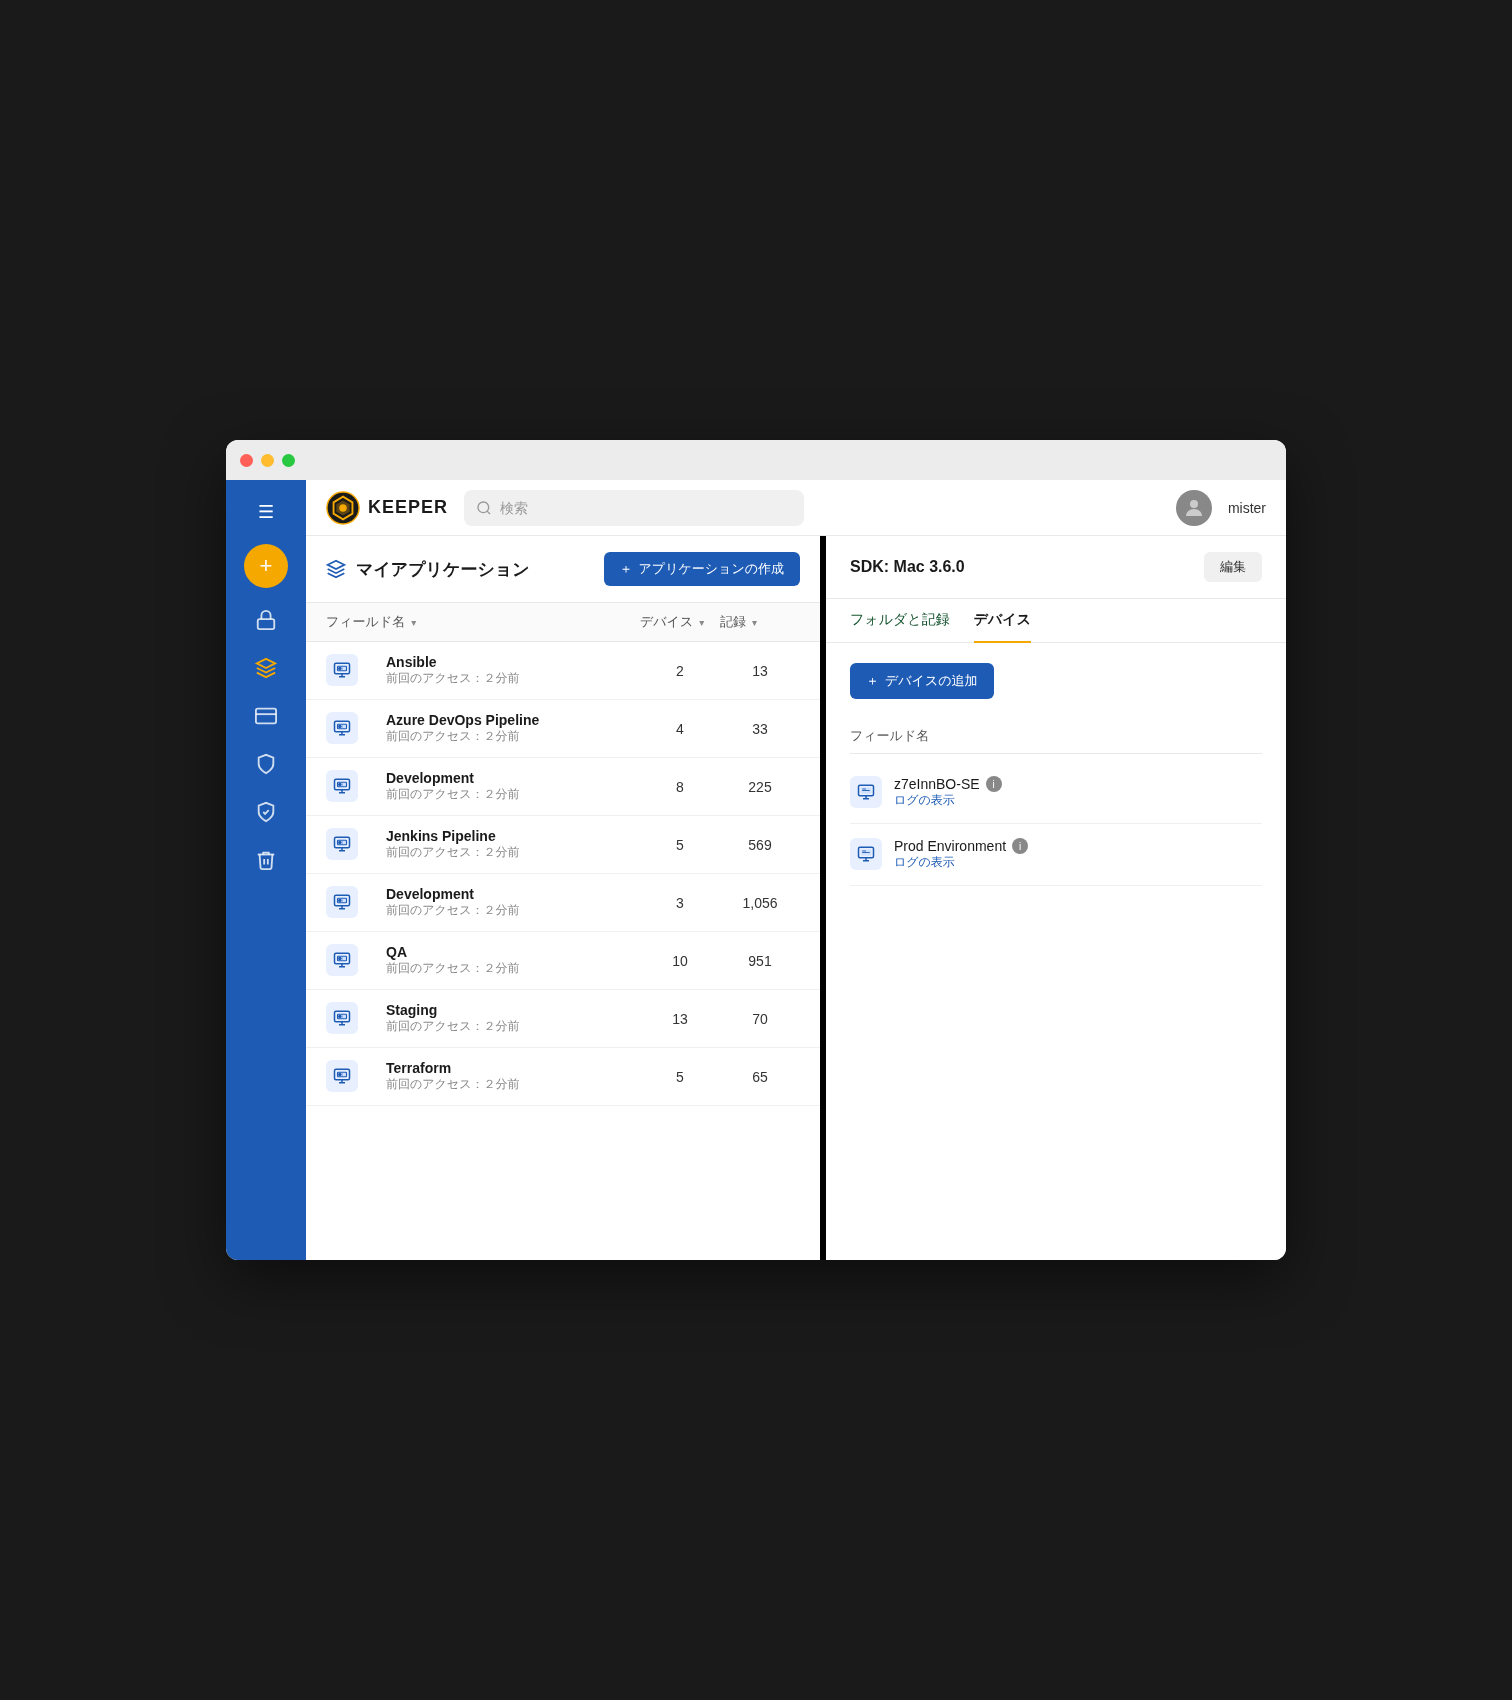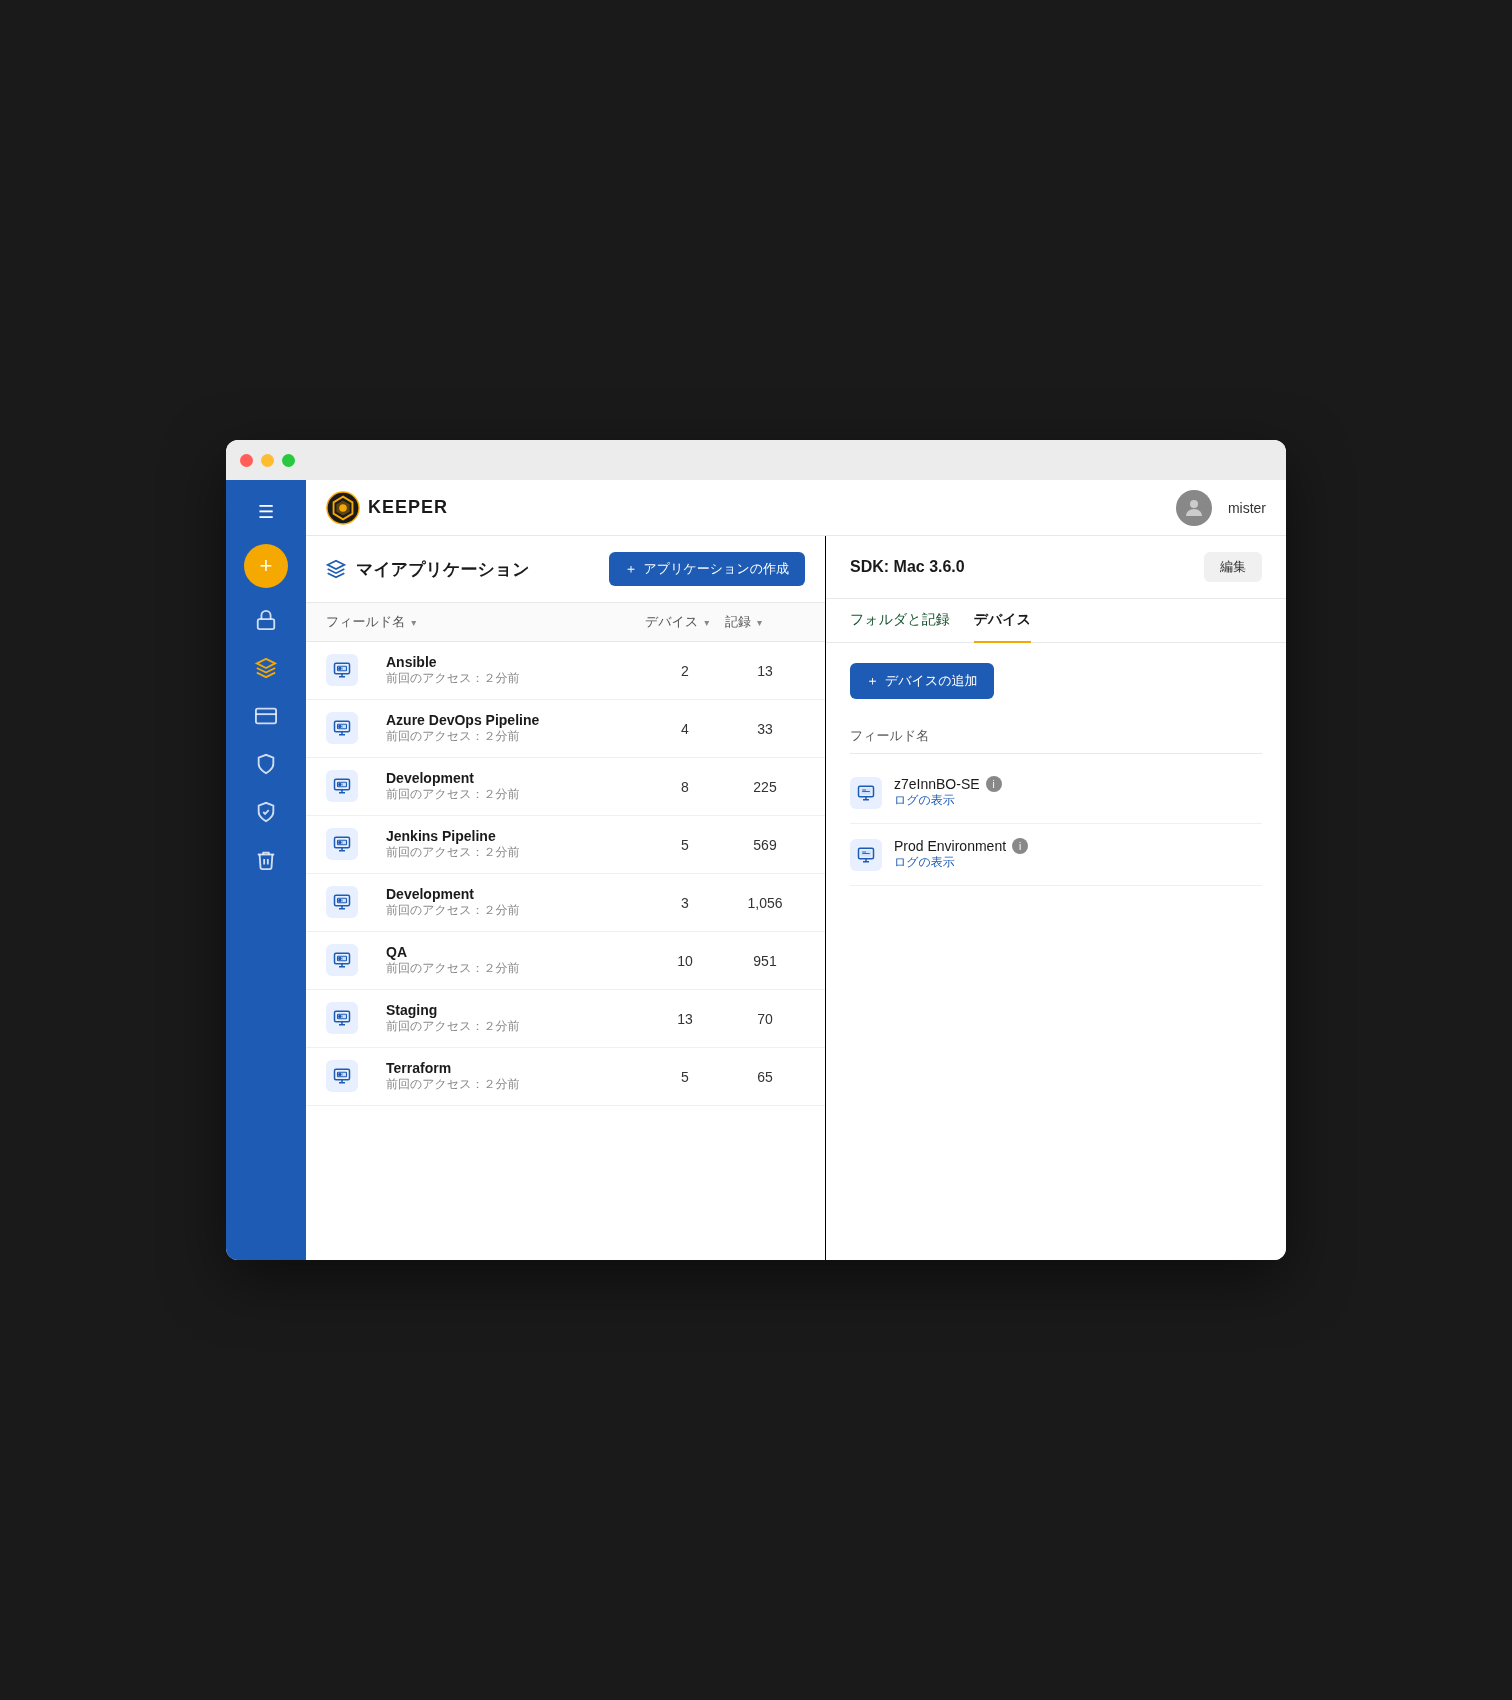--- a/index.html
+++ b/index.html
@@ -148,21 +148,21 @@
     
     .content-split {
       display: flex;
       flex: 1;
       overflow: hidden;
     }
 
     
     .left-panel {
       width: 520px;
-      border-right: 1px solid #000000;
+      border-right: 6px solid #000000;
       display: flex;
       flex-direction: column;
       flex-shrink: 0;
     }
 
     .panel-header {
       padding: 16px 20px;
       display: flex;
       align-items: center;
       justify-content: space-between;
@@ -307,21 +307,21 @@
       font-size: 13px;
       color: #555;
       font-weight: 500;
       padding: 8px 0;
       border-bottom: 1px solid #e8e8e8;
       margin-bottom: 8px;
     }
 
     .device-item {
       display: flex;
-      align-items: flex-end;
+      align-items: flex-start;
       gap: 12px;
       padding: 14px 0;
       border-bottom: 1px solid #f0f0f0;
     }
 
     .device-icon {
       width: 32px; height: 32px;
       background: #e8f0ff;
       border-radius: 6px;
       display: flex; align-items: center; justify-content: center;
@@ -424,20 +424,27 @@
         <div class="logo">
           <svg class="logo-icon" viewBox="0 0 36 36">
             <circle cx="18" cy="18" r="17" fill="#1a1a1a" stroke="#f5a800" stroke-width="1.5"></circle>
             <polygon points="18,6 28,12 28,24 18,30 8,24 8,12" fill="none" stroke="#f5a800" stroke-width="2"></polygon>
             <polygon points="18,10 25,14 25,22 18,26 11,22 11,14" fill="#f5a800" opacity="0.3"></polygon>
             <circle cx="18" cy="18" r="4" fill="#f5a800"></circle>
           </svg>
           <span>KEEPER</span>
         </div>
 
+        <div class="search-bar">
+          <svg width="16" height="16" viewBox="0 0 24 24" fill="none" stroke="#999" stroke-width="2">
+            <circle cx="11" cy="11" r="8"></circle>
+            <line x1="21" y1="21" x2="16.65" y2="16.65"></line>
+          </svg>
+          <input type="text" placeholder="検索" style="">
+        </div>
 
         <div class="user-avatar">
           <svg width="24" height="24" viewBox="0 0 24 24" fill="none">
             <circle cx="12" cy="8" r="4" fill="#ccc"></circle>
             <path d="M4 20c0-4 3.6-7 8-7s8 3 8 7" fill="#ccc"></path>
           </svg>
         </div>
         <span class="user-name">mister</span>
       </div>
 

